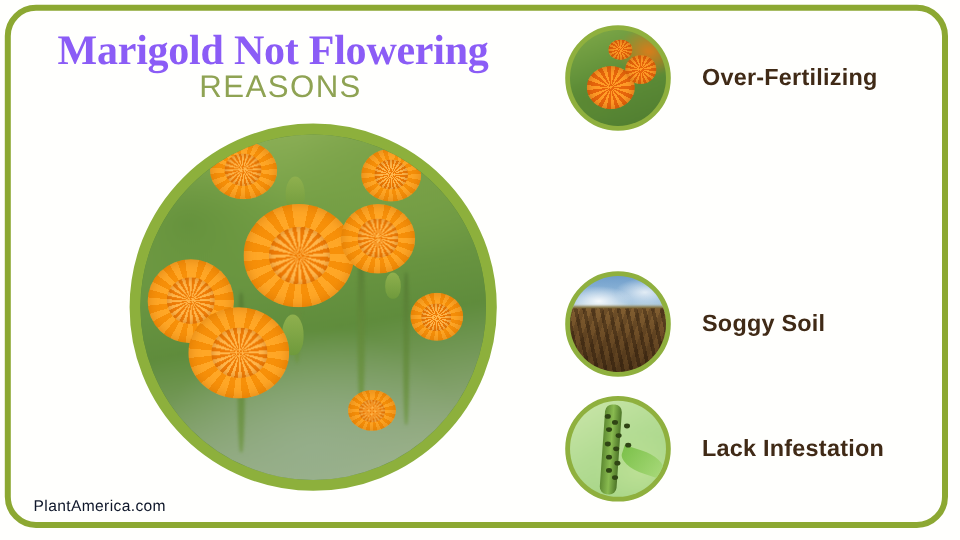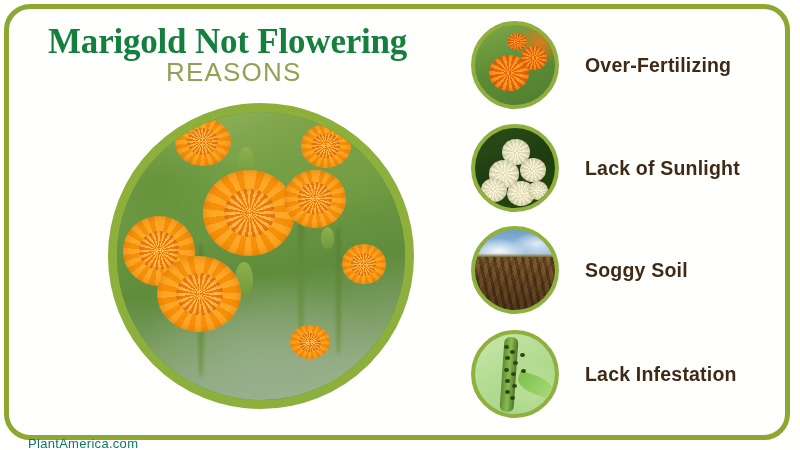--- a/index.html
+++ b/index.html
@@ -31,21 +31,21 @@
 
   
   #title {
     position: absolute;
     left: 48px;
     top: 22px;
     font-family: "Liberation Serif", serif;
     font-weight: bold;
     font-size: 35px;
     letter-spacing: -0.2px;
-    color: #15803d;
+    color: #8b5cf6;
     white-space: nowrap;
   }
   #subtitle {
     position: absolute;
     left: 166px;
     top: 57px;
     font-family: "Liberation Sans", sans-serif;
     font-weight: normal;
     font-size: 26px;
     letter-spacing: 1.2px;
@@ -229,24 +229,24 @@
     position: absolute;
     width: 5px; height: 4px;
     border-radius: 50%;
     background: #2f4414;
   }
 
   
   #watermark {
     position: absolute;
     left: 28px;
-    top: 436px;
+    top: 414px;
     font-family: "Liberation Sans", sans-serif;
     font-size: 13px;
-    color: #0f766e;
+    color: #0f172a;
     letter-spacing: .3px;
     white-space: nowrap;
   }
 </style>
 </head>
 <body>
 
 <div id="canvas">
 
   <div id="frame"></div>
@@ -281,32 +281,20 @@
   <div class="row" style="top:19px;">
     <div class="thumb">
       <div class="t1-bg"></div>
       <div class="t1-bloom" style="left:18%;top:38%;width:40px;height:36px;"></div>
       <div class="t1-bloom" style="left:58%;top:26%;width:26px;height:24px;"></div>
       <div class="t1-bloom" style="left:40%;top:10%;width:20px;height:17px;"></div>
     </div>
     <div class="row-label">Over-Fertilizing</div>
   </div>
 
-  <div class="row" style="top:122px;">
-    <div class="thumb">
-      <div class="t2-bg"></div>
-      <div class="wbloom" style="left:34%;top:14%;width:28px;height:26px;"></div>
-      <div class="wbloom" style="left:18%;top:40%;width:30px;height:28px;"></div>
-      <div class="wbloom" style="left:56%;top:38%;width:26px;height:24px;"></div>
-      <div class="wbloom" style="left:8%;top:62%;width:26px;height:24px;"></div>
-      <div class="wbloom" style="left:40%;top:66%;width:28px;height:25px;"></div>
-      <div class="wbloom" style="left:66%;top:66%;width:20px;height:19px;"></div>
-    </div>
-    <div class="row-label">Lack of Sunlight</div>
-  </div>
 
   <div class="row" style="top:224px;">
     <div class="thumb">
       <div class="t3-sky"></div>
       <div class="t3-horizon"></div>
       <div class="t3-soil"></div>
     </div>
     <div class="row-label">Soggy Soil</div>
   </div>
 

